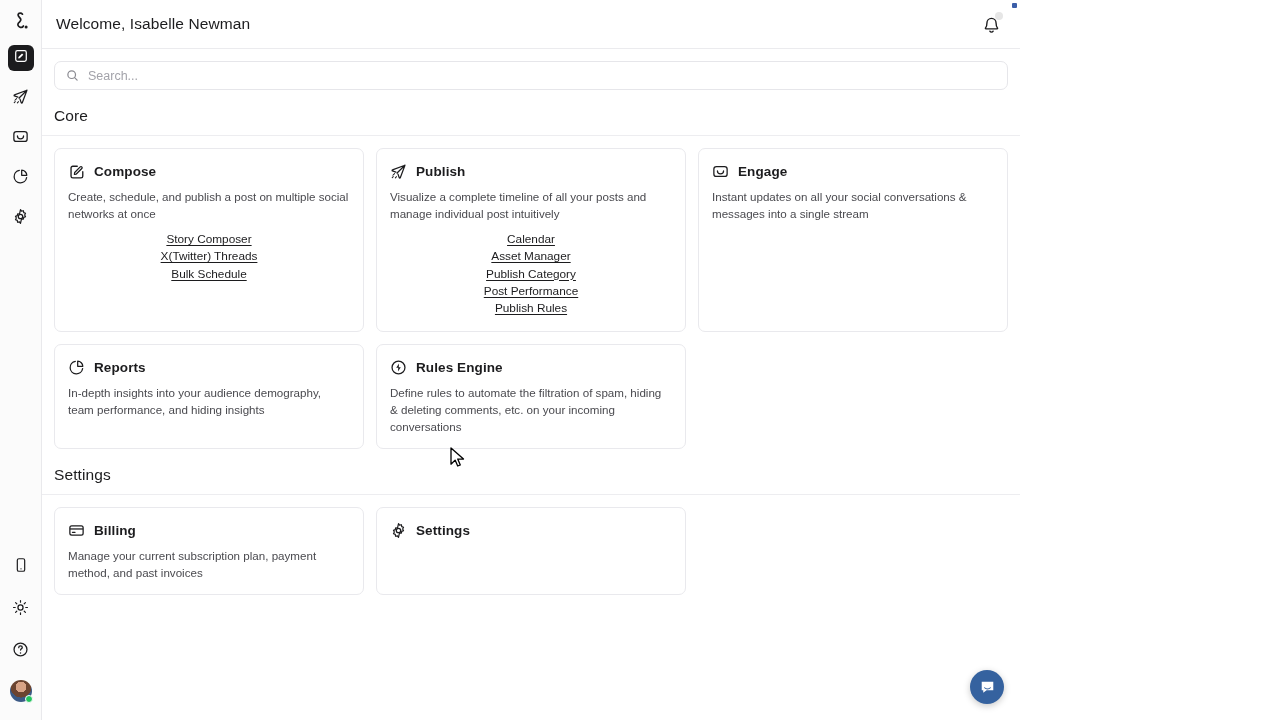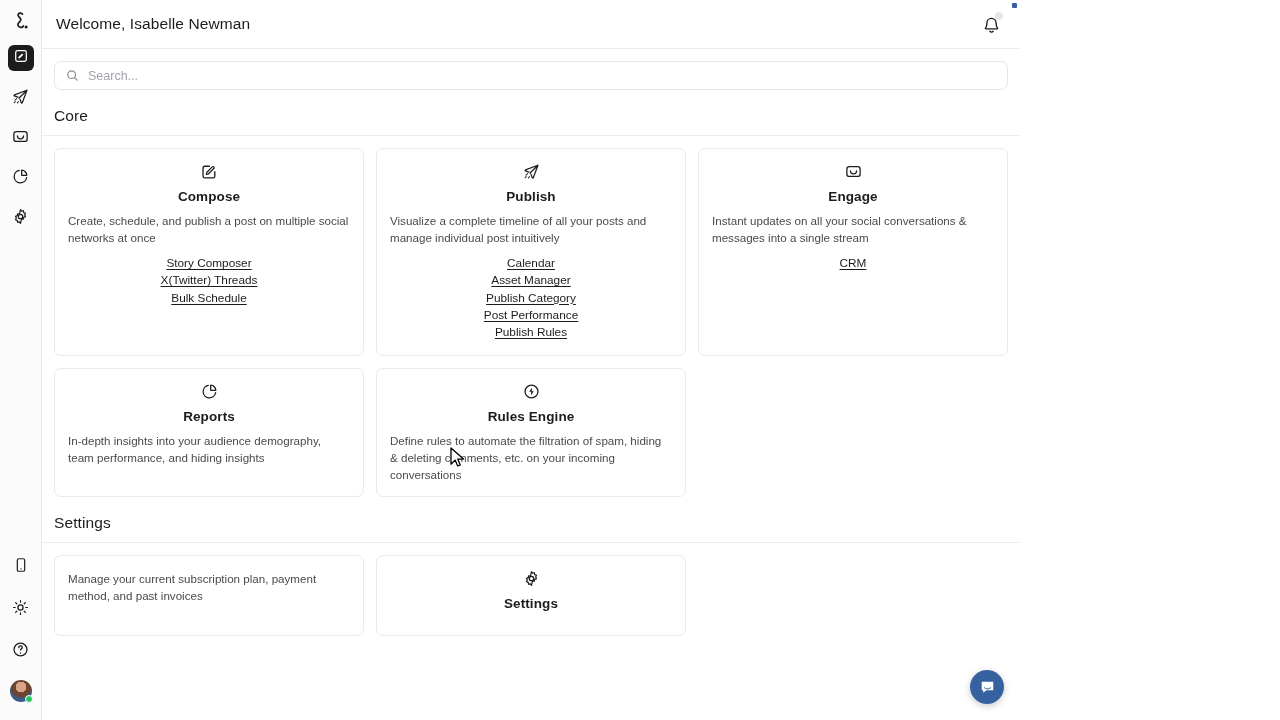--- a/index.html
+++ b/index.html
@@ -104,21 +104,21 @@
   .card {
     border: 1px solid #e9e9ed;
     border-radius: 7px;
     background: #ffffff;
     padding: 14px 13px 13px 13px;
     min-width: 0;
   }
   .card.tall { min-height: 152px; }
   .card.short { min-height: 81px; }
 
-  .card-head { display: flex; align-items: center; gap: 9px; margin-bottom: 8px; flex-direction: column; }
+  .card-head { display: flex; align-items: center; gap: 9px; margin-bottom: 8px; }
   .card-title { font-size: 13.5px; color: #1c1c1e; font-weight: 600; letter-spacing: .1px; }
   .card-icon { width: 17px; height: 17px; display: flex; align-items: center; justify-content: center; color: #1c1c1e; flex: 0 0 17px; }
   .card-desc { font-size: 11.6px; line-height: 1.47; color: #4a4a4f; }
   .card-links { margin-top: 9px; display: flex; flex-direction: column; gap: 0px; align-items: center; }
   .card-link {
     font-size: 11.8px; line-height: 1.3;
     color: #1c1c1e; text-decoration: underline;
     text-underline-offset: 2px;
     cursor: pointer;
     padding: 1px 0;
@@ -307,23 +307,20 @@
             <div class="card-head">
               <span class="card-icon">
                 <svg width="17" height="17" viewBox="0 0 20 20" fill="none">
                   <rect x="2.2" y="4.2" width="15.6" height="11.6" rx="3" stroke="#1c1c1e" stroke-width="1.5"></rect>
                   <path d="M6.4 9.4c0 2 1.6 3.3 3.6 3.3s3.6-1.3 3.6-3.3" stroke="#1c1c1e" stroke-width="1.5" stroke-linecap="round"></path>
                 </svg>
               </span>
               <span class="card-title">Engage</span>
             </div>
             <div class="card-desc">Instant updates on all your social conversations &amp; messages into a single stream</div>
-            <div class="card-links">
-              <a class="card-link">CRM</a>
-            </div>
           </div>
 
           <div class="card short">
             <div class="card-head">
               <span class="card-icon">
                 <svg width="17" height="17" viewBox="0 0 20 20" fill="none">
                   <path d="M17.2 11.4a7.4 7.4 0 11-8.6-8.6" stroke="#1c1c1e" stroke-width="1.5" stroke-linecap="round"></path>
                   <path d="M11.4 2.6a6.1 6.1 0 016 6h-6v-6z" stroke="#1c1c1e" stroke-width="1.5" stroke-linejoin="round"></path>
                 </svg>
               </span>
@@ -349,20 +346,30 @@
         </div>
       </div>
 
       <div>
         <div class="section-title">Settings</div>
         <div class="section-rule"></div>
 
         <div class="grid">
 
           <div class="card short">
+            <div class="card-head">
+              <span class="card-icon">
+                <svg width="17" height="17" viewBox="0 0 20 20" fill="none">
+                  <rect x="2.2" y="4.6" width="15.6" height="10.8" rx="2.2" stroke="#1c1c1e" stroke-width="1.5"></rect>
+                  <path d="M2.4 8.2h15.2" stroke="#1c1c1e" stroke-width="1.5"></path>
+                  <path d="M5.2 12.1h3.1" stroke="#1c1c1e" stroke-width="1.4" stroke-linecap="round"></path>
+                </svg>
+              </span>
+              <span class="card-title">Billing</span>
+            </div>
             <div class="card-desc">Manage your current subscription plan, payment method, and past invoices</div>
           </div>
 
           <div class="card short">
             <div class="card-head">
               <span class="card-icon">
                 <svg width="17" height="17" viewBox="0 0 20 20" fill="none">
                   <circle cx="10" cy="10" r="2.6" stroke="#1c1c1e" stroke-width="1.5"></circle>
                   <path d="M10 1.8l1.2 1.9 2.2-.5.4 2.2 2.1.8-1 2 1 2-2.1.8-.4 2.2-2.2-.5L10 18.2l-1.2-1.9-2.2.5-.4-2.2-2.1-.8 1-2-1-2 2.1-.8.4-2.2 2.2.5L10 1.8z" stroke="#1c1c1e" stroke-width="1.4" stroke-linejoin="round"></path>
                 </svg>

